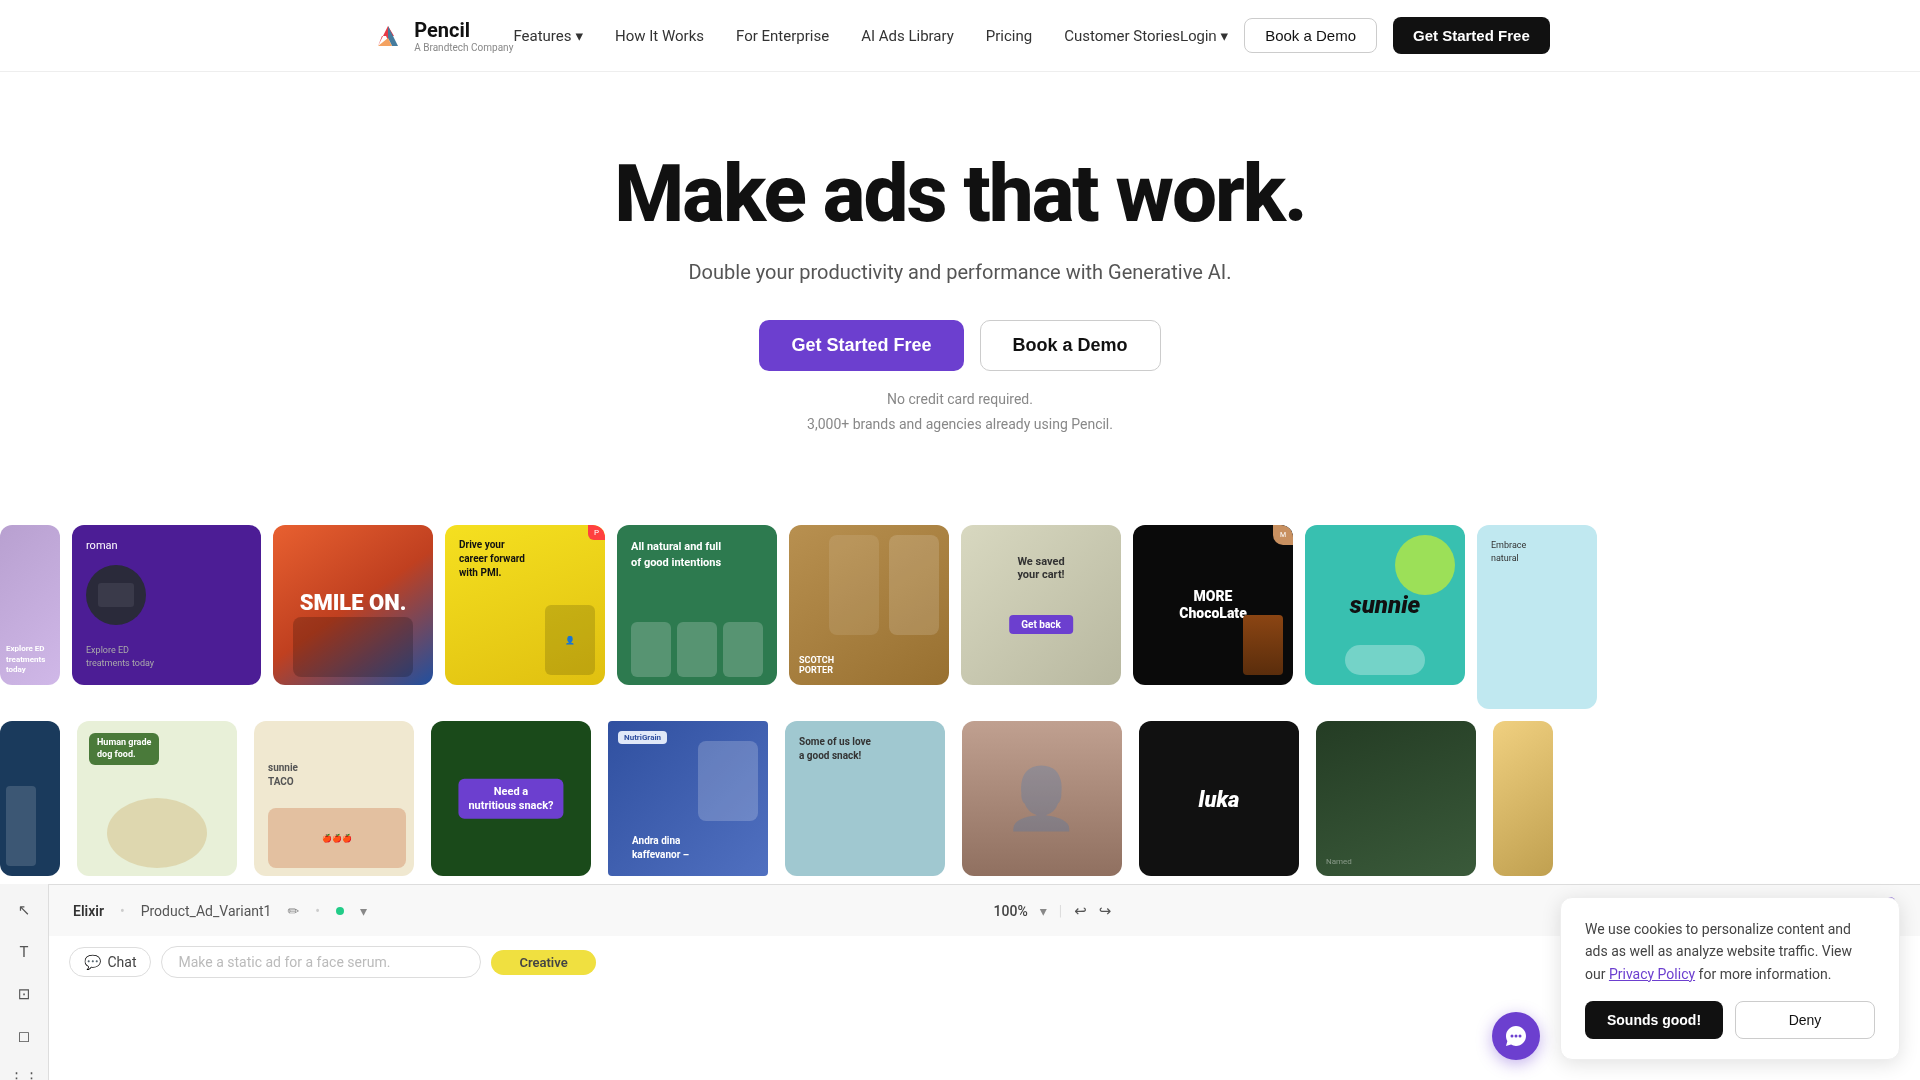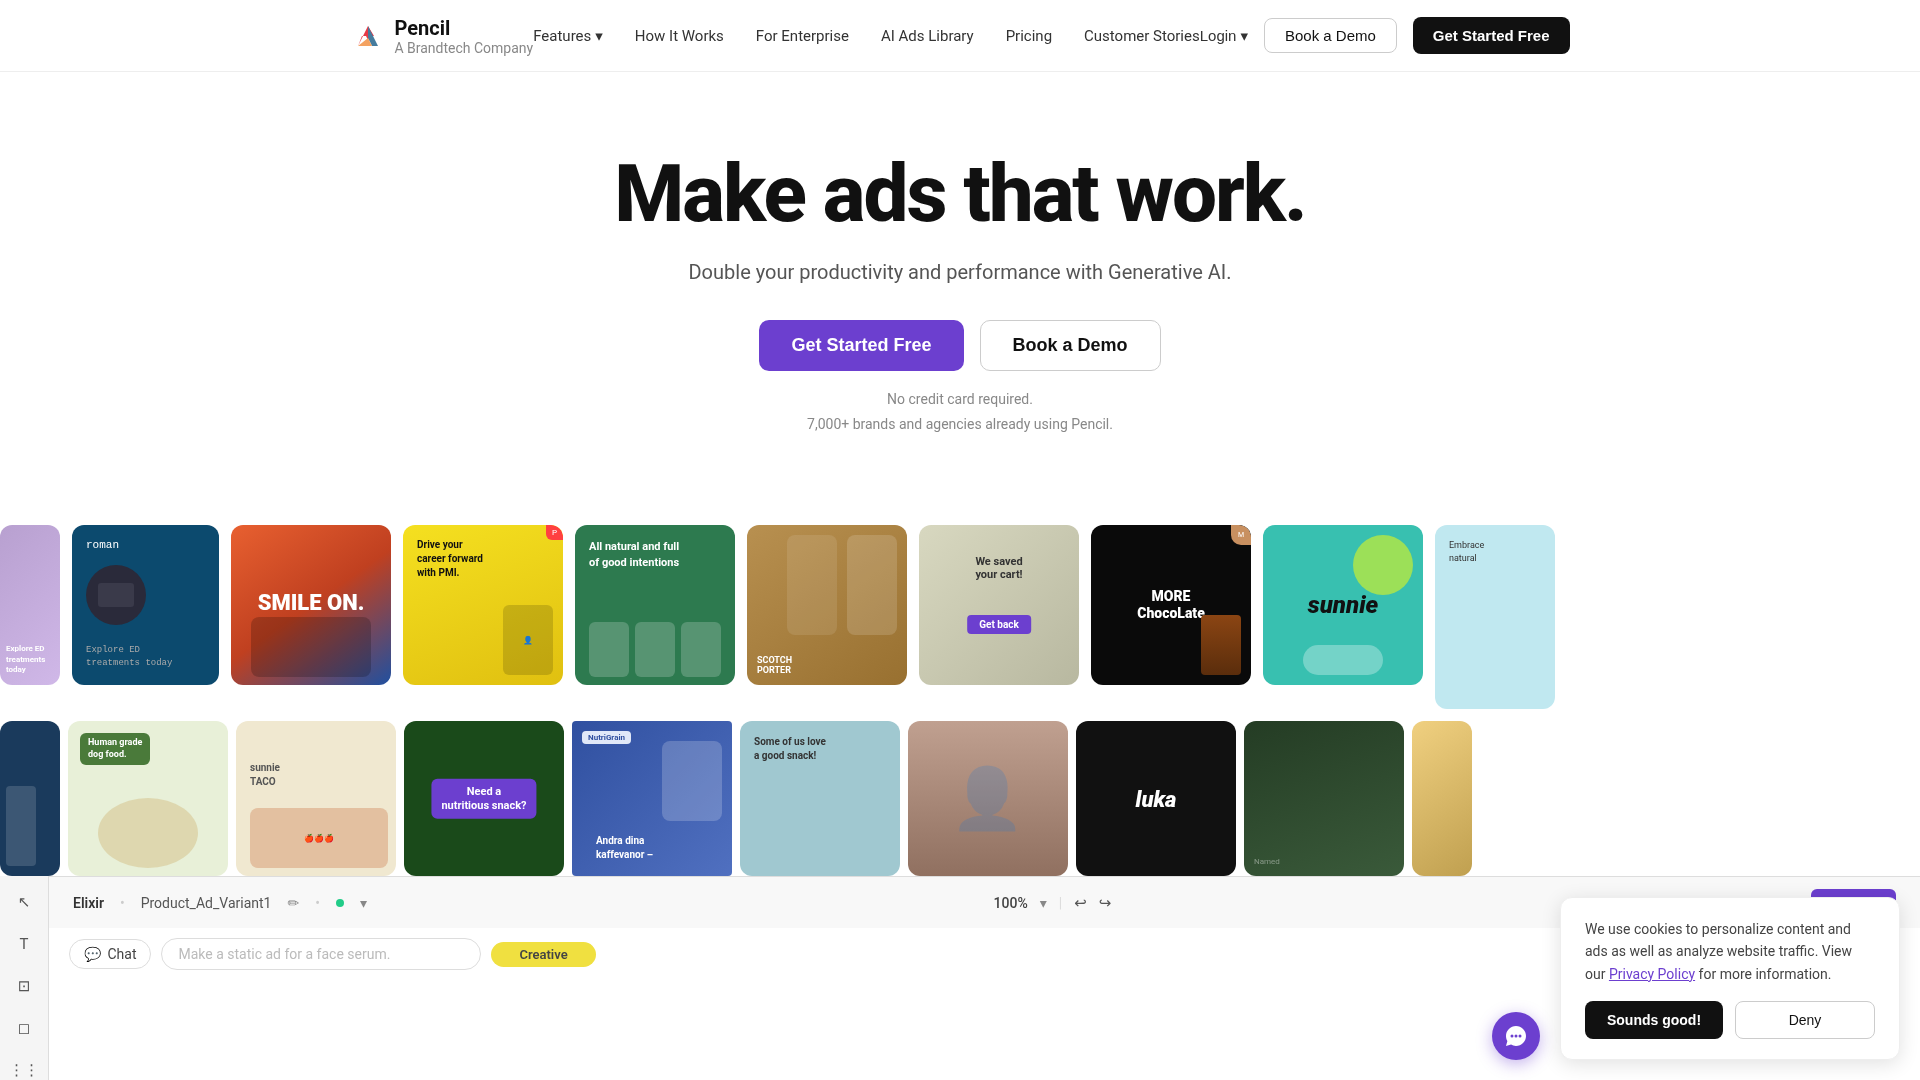--- a/index.html
+++ b/index.html
@@ -8,21 +8,21 @@
     
     .navbar {
       display: flex; align-items: center; justify-content: center;
       padding: 0 40px; height: 72px; border-bottom: 1px solid #eee;
       position: sticky; top: 0; background: #fff; z-index: 100;
     }
     .nav-logo { display: flex; align-items: center; gap: 8px; text-decoration: none; }
     .nav-logo-icon { width: 36px; height: 36px; }
     .nav-logo-text { display: flex; flex-direction: column; }
     .nav-logo-name { font-size: 20px; font-weight: 700; color: #111; }
-    .nav-logo-sub { font-size: 14px; color: #888; }
+    .nav-logo-sub { font-size: 10px; color: #888; }
     .nav-links { display: flex; align-items: center; gap: 32px; }
     .nav-link { font-size: 15px; color: #333; text-decoration: none; cursor: pointer; }
     .nav-link-features { display: flex; align-items: center; gap: 4px; }
     .nav-actions { display: flex; align-items: center; gap: 16px; }
     .btn-login { font-size: 15px; color: #333; background: none; border: none; cursor: pointer; display: flex; align-items: center; gap: 4px; }
     .btn-demo { font-size: 15px; color: #111; background: none; border: 1px solid #ccc; border-radius: 8px; padding: 8px 20px; cursor: pointer; }
     .btn-get-started-nav { font-size: 15px; color: #fff; background: #111; border: none; border-radius: 8px; padding: 10px 20px; cursor: pointer; font-weight: 600; }
 
     
     .hero { text-align: center; padding: 80px 20px 40px; }
@@ -127,32 +127,32 @@
 
 <section class="hero">
   <h1 class="hero-title">Make ads that work.</h1>
   <p class="hero-subtitle">Double your productivity and performance with Generative AI.</p>
   <div class="hero-buttons">
     <button class="btn-cta-primary">Get Started Free</button>
     <button class="btn-cta-secondary">Book a Demo</button>
   </div>
   <div class="hero-meta">
     <div>No credit card required.</div>
-    <div>7,000+ brands and agencies already using Pencil.</div>
+    <div>3,000+ brands and agencies already using Pencil.</div>
   </div>
 </section>
 
 <div class="ad-gallery">
   <div class="ad-row ad-row-1">
 
     <div class="ad-card" style="width:60px;height:160px;background:linear-gradient(135deg,#b8a0d0,#d0b8e8);border-radius:12px;position:relative;overflow:hidden;">
       <div style="position:absolute;bottom:10px;left:6px;color:#fff;font-size:8px;font-weight:700;line-height:1.3;">Explore ED<br>treatments<br>today</div>
     </div>
 
-    <div class="ad-card" style="width:147px;height:160px;background:#0c4a6e;border-radius:12px;position:relative;overflow:hidden;font-family:Liberation Mono, monospace;">
+    <div class="ad-card" style="width:189px;height:160px;background:#4c1d95;border-radius:12px;position:relative;overflow:hidden;">
       <div style="position:absolute;top:14px;left:14px;color:#fff;font-size:11px;">roman</div>
       <div style="position:absolute;top:40px;left:14px;width:60px;height:60px;border-radius:50%;background:#2a2a3a;display:flex;align-items:center;justify-content:center;">
         <div style="width:36px;height:24px;background:#3a3a4a;border-radius:3px;"></div>
       </div>
       <div style="position:absolute;bottom:16px;left:14px;color:#aaa;font-size:9px;line-height:1.4;">Explore ED<br>treatments today</div>
     </div>
 
     <div class="ad-card" style="width:160px;height:160px;background:linear-gradient(145deg,#e86030,#c04020,#2050a0);border-radius:12px;position:relative;overflow:hidden;">
       <div style="position:absolute;top:50%;left:50%;transform:translate(-50%,-60%);color:#fff;font-size:22px;font-weight:900;white-space:nowrap;">SMILE ON.</div>
       <div style="position:absolute;bottom:8px;left:50%;transform:translateX(-50%);width:120px;height:60px;background:rgba(0,0,0,0.2);border-radius:8px;"></div>
@@ -196,21 +196,21 @@
       <div style="position:absolute;top:50%;left:50%;transform:translate(-50%,-50%);color:#111;font-size:24px;font-weight:900;font-style:italic;">sunnie</div>
       <div style="position:absolute;bottom:10px;left:50%;transform:translateX(-50%);width:80px;height:30px;background:rgba(255,255,255,0.3);border-radius:20px;"></div>
       <div style="position:absolute;top:10px;right:10px;width:60px;height:60px;background:rgba(255,255,0,0.5);border-radius:50%;"></div>
     </div>
 
     <div class="ad-card" style="width:120px;height:184px;background:#c0e8f0;border-radius:12px;position:relative;overflow:hidden;">
       <div style="position:absolute;top:14px;left:14px;color:#333;font-size:9px;line-height:1.4;">Embrace<br>natural</div>
     </div>
   </div>
 
-  <div class="ad-row" style="display:flex;gap:8px;margin-bottom:0;">
+  <div class="ad-row" style="display:flex;gap:17px;margin-bottom:8px;">
 
     <div class="ad-card" style="width:60px;height:155px;background:#1a3a5c;border-radius:12px;position:relative;overflow:hidden;">
       <div style="position:absolute;bottom:10px;left:6px;width:30px;height:80px;background:rgba(255,255,255,0.15);border-radius:4px;"></div>
     </div>
 
     <div class="ad-card" style="width:160px;height:155px;background:#e8f0d8;border-radius:12px;position:relative;overflow:hidden;">
       <div style="position:absolute;top:12px;left:12px;background:#4a7a3a;color:#fff;border-radius:6px;padding:4px 8px;font-size:9px;font-weight:700;line-height:1.3;">Human grade<br>dog food.</div>
       <div style="position:absolute;bottom:8px;left:50%;transform:translateX(-50%);width:100px;height:70px;background:rgba(200,160,80,0.3);border-radius:50%;"></div>
     </div>
 

